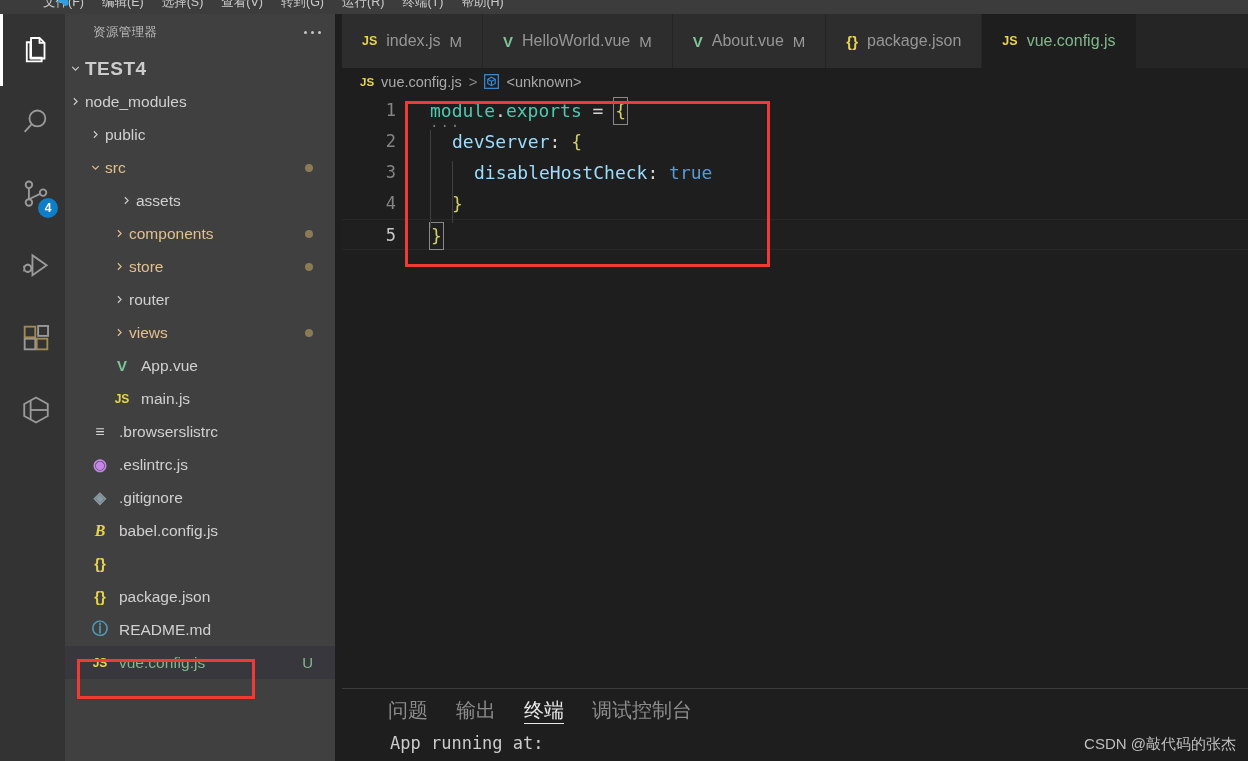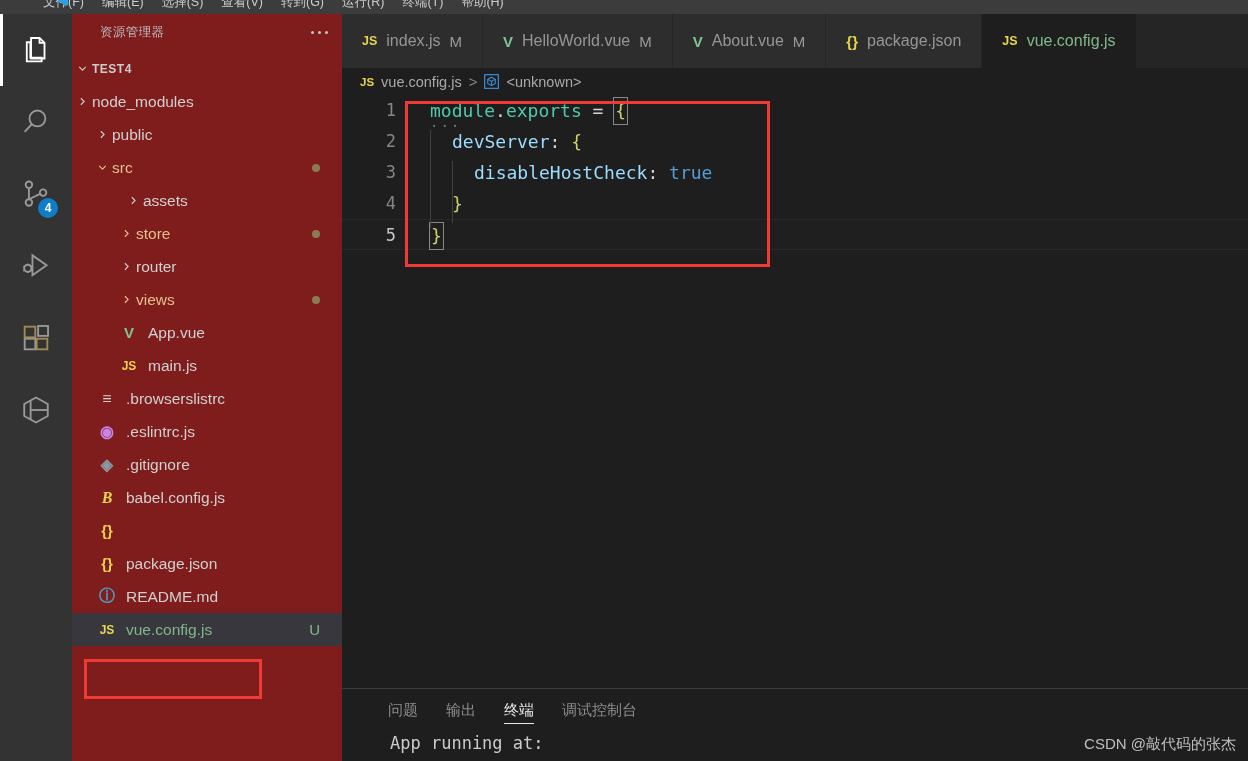--- a/index.html
+++ b/index.html
@@ -45,41 +45,41 @@
     position:absolute; left:38px; top:40px;
     min-width:20px; height:20px; border-radius:10px;
     background:#0e7ec8; color:#ffffff;
     font-size:12px; font-weight:bold;
     display:flex; align-items:center; justify-content:center;
     padding:0 4px;
   }
 
   
   .sidebar {
-    position:absolute; left:72px; top:14px; width:270px; height:747px;
-    background:#7f1d1d;
+    position:absolute; left:65px; top:14px; width:270px; height:747px;
+    background:#404040;
   }
   .sb-header {
     height:36px; display:flex; align-items:center;
     padding-left:28px; padding-right:14px;
     font-size:12.5px; color:#bbbbbb; letter-spacing:.4px;
   }
   .sb-header .title { flex:1; }
   .sb-dots {
     display:flex; gap:4px; align-items:center; cursor:pointer;
   }
   .sb-dots i {
     width:3px; height:3px; border-radius:50%; background:#c5c5c5; display:block;
   }
   .tree { padding-top:2px; }
   .row {
     position:relative; height:33px; display:flex; align-items:center;
     font-size:15.5px; white-space:nowrap; cursor:pointer;
   }
-  .row.root { font-weight:bold; font-size:12px; letter-spacing:.5px; color:#cccccc; }
+  .row.root { font-weight:bold; font-size:19px; letter-spacing:.5px; color:#cccccc; }
   .row.selected { background:#37373d; }
   .chev {
     width:20px; display:flex; align-items:center; justify-content:center;
     flex:0 0 auto; color:#cccccc;
   }
   .chev svg { display:block; }
   .ficon {
     width:26px; flex:0 0 auto; display:flex; align-items:center; justify-content:center;
     font-size:12px; font-weight:bold;
   }
@@ -155,21 +155,21 @@
 
   
   .panel {
     position:absolute; left:342px; top:688px; width:906px; height:73px;
     background:#1e1e1e; border-top:1px solid #3c3c3c;
   }
   .panel-tabs {
     height:42px; display:flex; align-items:center; gap:0px; padding-left:32px;
   }
   .ptab {
-    position:relative; font-size:15px; color:#8c8c8c; padding:0 14px;
+    position:relative; font-size:20px; color:#8c8c8c; padding:0 14px;
     line-height:42px; cursor:pointer;
   }
   .ptab.active { color:#e7e7e7; }
   .ptab.active::after {
     content:""; position:absolute; left:14px; right:14px; bottom:7px;
     height:1px; background:#e7e7e7;
   }
   .terminal {
     padding-left:48px; padding-top:2px;
     font-family:"DejaVu Sans Mono","Liberation Mono",monospace;
@@ -306,20 +306,29 @@
 
       <div class="row" style="padding-left:51px">
         <span class="chev">
             <svg width="13" height="13" viewBox="0 0 16 16" fill="none" stroke="#cccccc" stroke-width="1.4">
               <path d="M6 4l4 4-4 4"></path>
             </svg>
           </span>
         <span class="lbl" style="color:#d0d0d0">assets</span>
       </div>
 
+      <div class="row" style="padding-left:44px">
+        <span class="chev">
+            <svg width="13" height="13" viewBox="0 0 16 16" fill="none" stroke="#e2c08d" stroke-width="1.4">
+              <path d="M6 4l4 4-4 4"></path>
+            </svg>
+          </span>
+        <span class="lbl" style="color:#e2c08d">components</span>
+        <span class="dot"></span>
+      </div>
 
       <div class="row" style="padding-left:44px">
         <span class="chev">
             <svg width="13" height="13" viewBox="0 0 16 16" fill="none" stroke="#e2c08d" stroke-width="1.4">
               <path d="M6 4l4 4-4 4"></path>
             </svg>
           </span>
         <span class="lbl" style="color:#e2c08d">store</span>
         <span class="dot"></span>
       </div>

